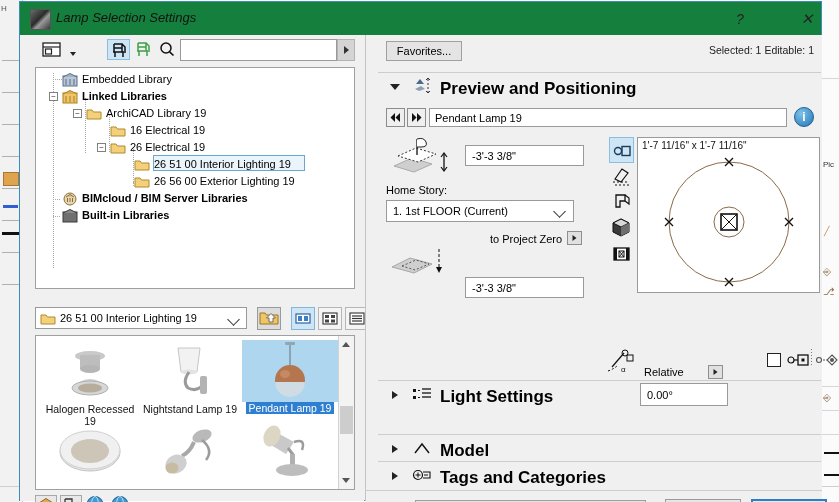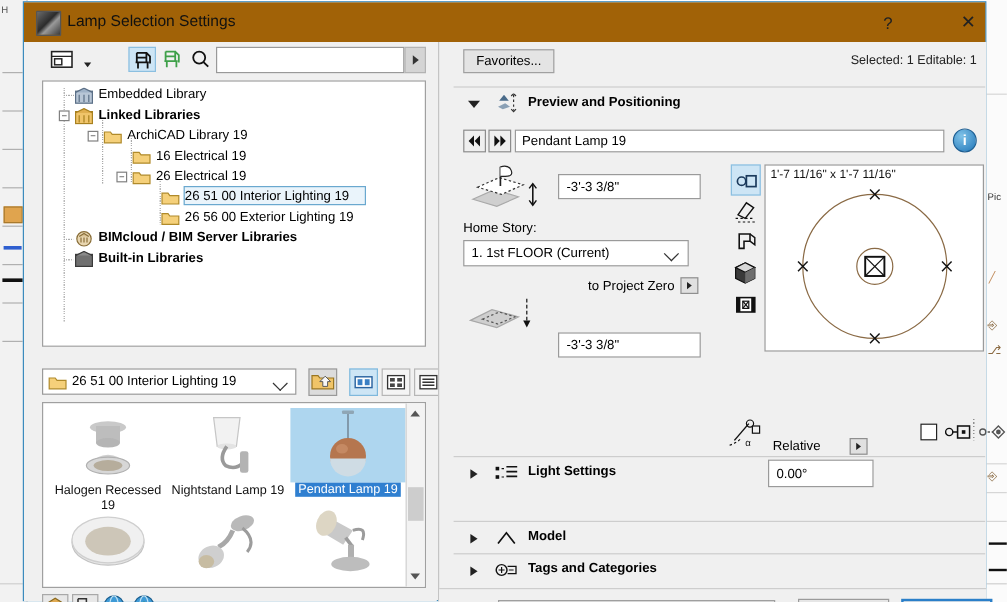--- a/index.html
+++ b/index.html
@@ -21,21 +21,21 @@
   #bg .rz-or{position:absolute;left:824px;font-size:9px;color:#c08a5a;}
   #bg .botline{position:absolute;left:0;height:1px;background:#cfcfcf;}
   #bg .botred{position:absolute;height:1px;background:#d08080;}
   #bg .botdark{position:absolute;height:2px;background:#111;}
   #bg .bothatch{position:absolute;height:9px;background:
      repeating-linear-gradient(45deg,#d9a 0 1px,transparent 1px 3px);}
 
   
   #dialog{position:absolute;left:19px;top:1px;width:803px;height:500px;
      background:#f0f0f0;border:1px solid #3b8bbd;box-sizing:border-box;}
-  .titlebar{height:33px;background:#a16207;position:relative;}
+  .titlebar{height:33px;background:#15803d;position:relative;font-style:italic;}
   .title-icon{position:absolute;left:10px;top:7px;width:19px;height:19px;
      background:linear-gradient(135deg,#6b6b6b 0%,#2b2b2b 45%,#9a9a9a 60%,#3a3a3a 100%);
      border:1px solid #555;border-radius:1px;}
   .title-text{position:absolute;left:36px;top:8px;font-size:13px;color:#111;}
   .win-help{position:absolute;left:703px;top:5px;width:34px;height:24px;
      text-align:center;line-height:24px;font-size:14px;color:#222;cursor:default;}
   .win-close{position:absolute;left:770px;top:5px;width:34px;height:24px;
      text-align:center;line-height:24px;font-size:15px;color:#222;cursor:default;}
 
   
@@ -98,21 +98,21 @@
      border-left:1px solid #c4c4c4;box-sizing:border-box;}
   .favbtn{position:absolute;left:20px;top:6px;width:76px;height:20px;background:#e4e4e4;
      border:1px solid #a0a0a0;box-sizing:border-box;font-size:11px;text-align:center;line-height:19px;}
   .selinfo{position:absolute;right:8px;top:9px;font-size:10.5px;color:#222;}
 
   .sechead{position:absolute;left:12px;width:443px;height:27px;border-top:1px solid #cdcdcd;}
   .sechead .tri{position:absolute;left:14px;top:10px;width:0;height:0;
      border-left:6px solid #222;border-top:4px solid transparent;border-bottom:4px solid transparent;}
   .sechead .tri.open{border-left:5px solid transparent;border-right:5px solid transparent;
      border-top:6px solid #222;border-bottom:0;left:12px;top:11px;}
-  .sechead .stxt{position:absolute;left:62px;top:6px;font-weight:bold;font-size:11px;}
+  .sechead .stxt{position:absolute;left:62px;top:6px;font-weight:bold;font-size:17px;}
   .sechead .sico{position:absolute;left:34px;top:5px;width:20px;height:17px;}
 
   .navbtn{position:absolute;top:0;width:19px;height:19px;background:#efefef;
      border:1px solid #8c8c8c;box-sizing:border-box;}
   .nameinput{position:absolute;left:43px;top:0;width:358px;height:19px;background:#fff;
      border:1px solid #9a9a9a;box-sizing:border-box;font-size:11px;padding-left:5px;line-height:18px;}
   .infobtn{position:absolute;left:408px;top:-1px;width:20px;height:20px;border-radius:50%;
      background:radial-gradient(circle at 35% 30%,#7fc2e8,#2176b8);border:1px solid #1e5f93;
      color:#fff;font-size:12px;font-weight:bold;text-align:center;line-height:19px;box-sizing:border-box;}
 

